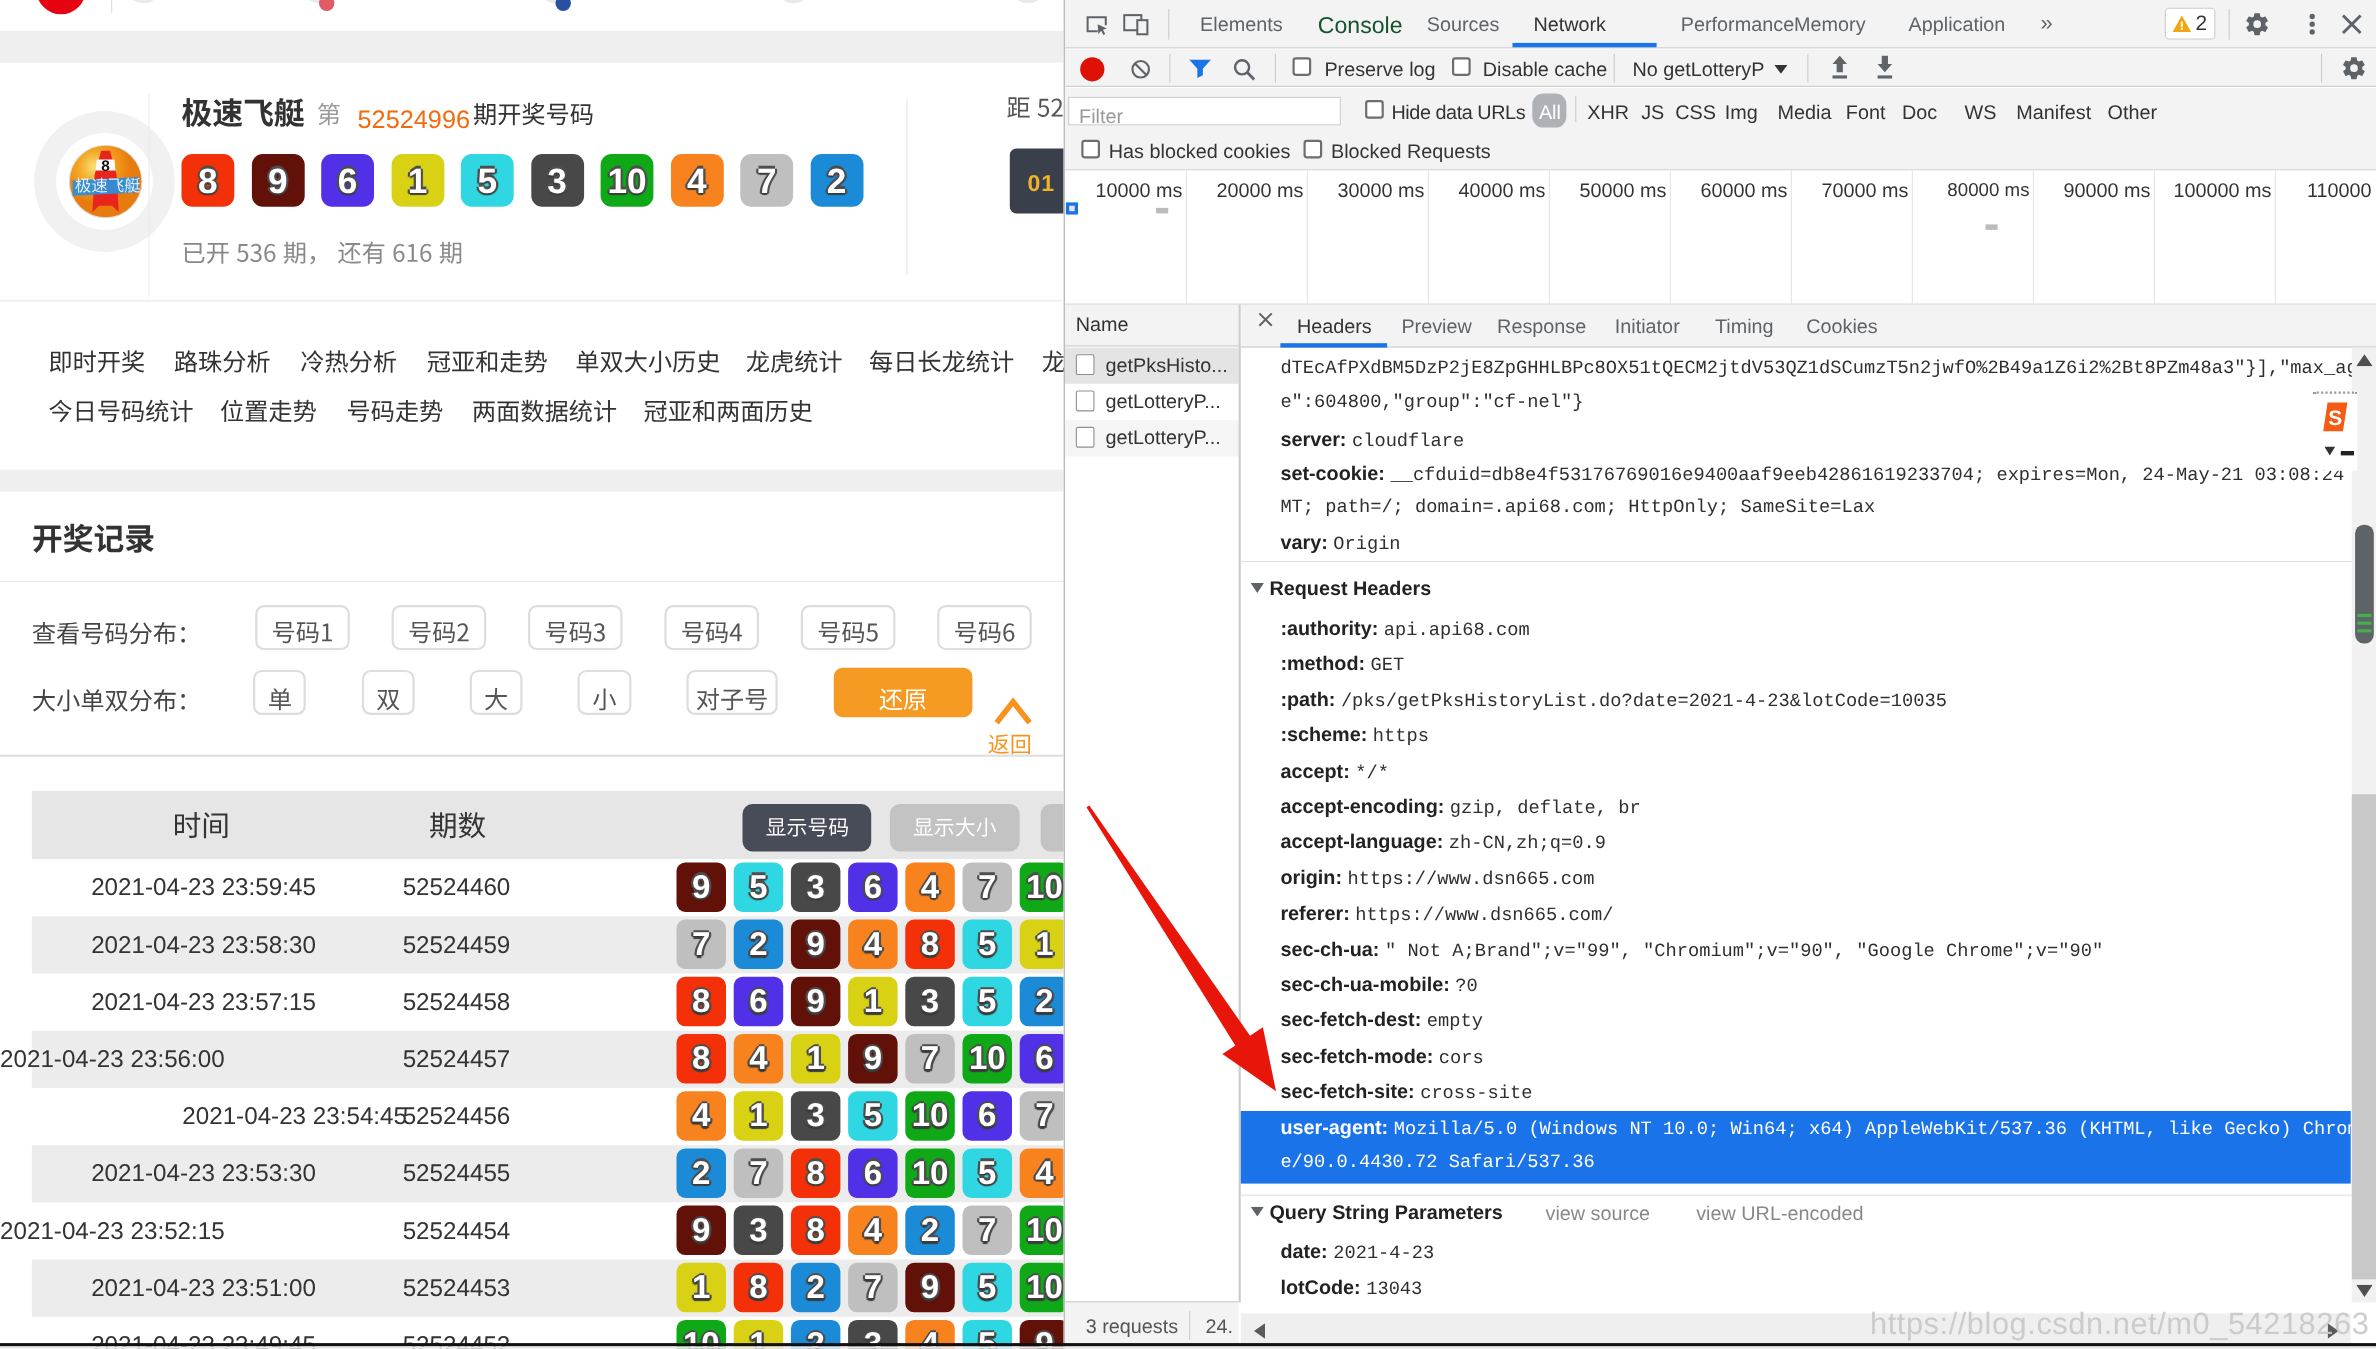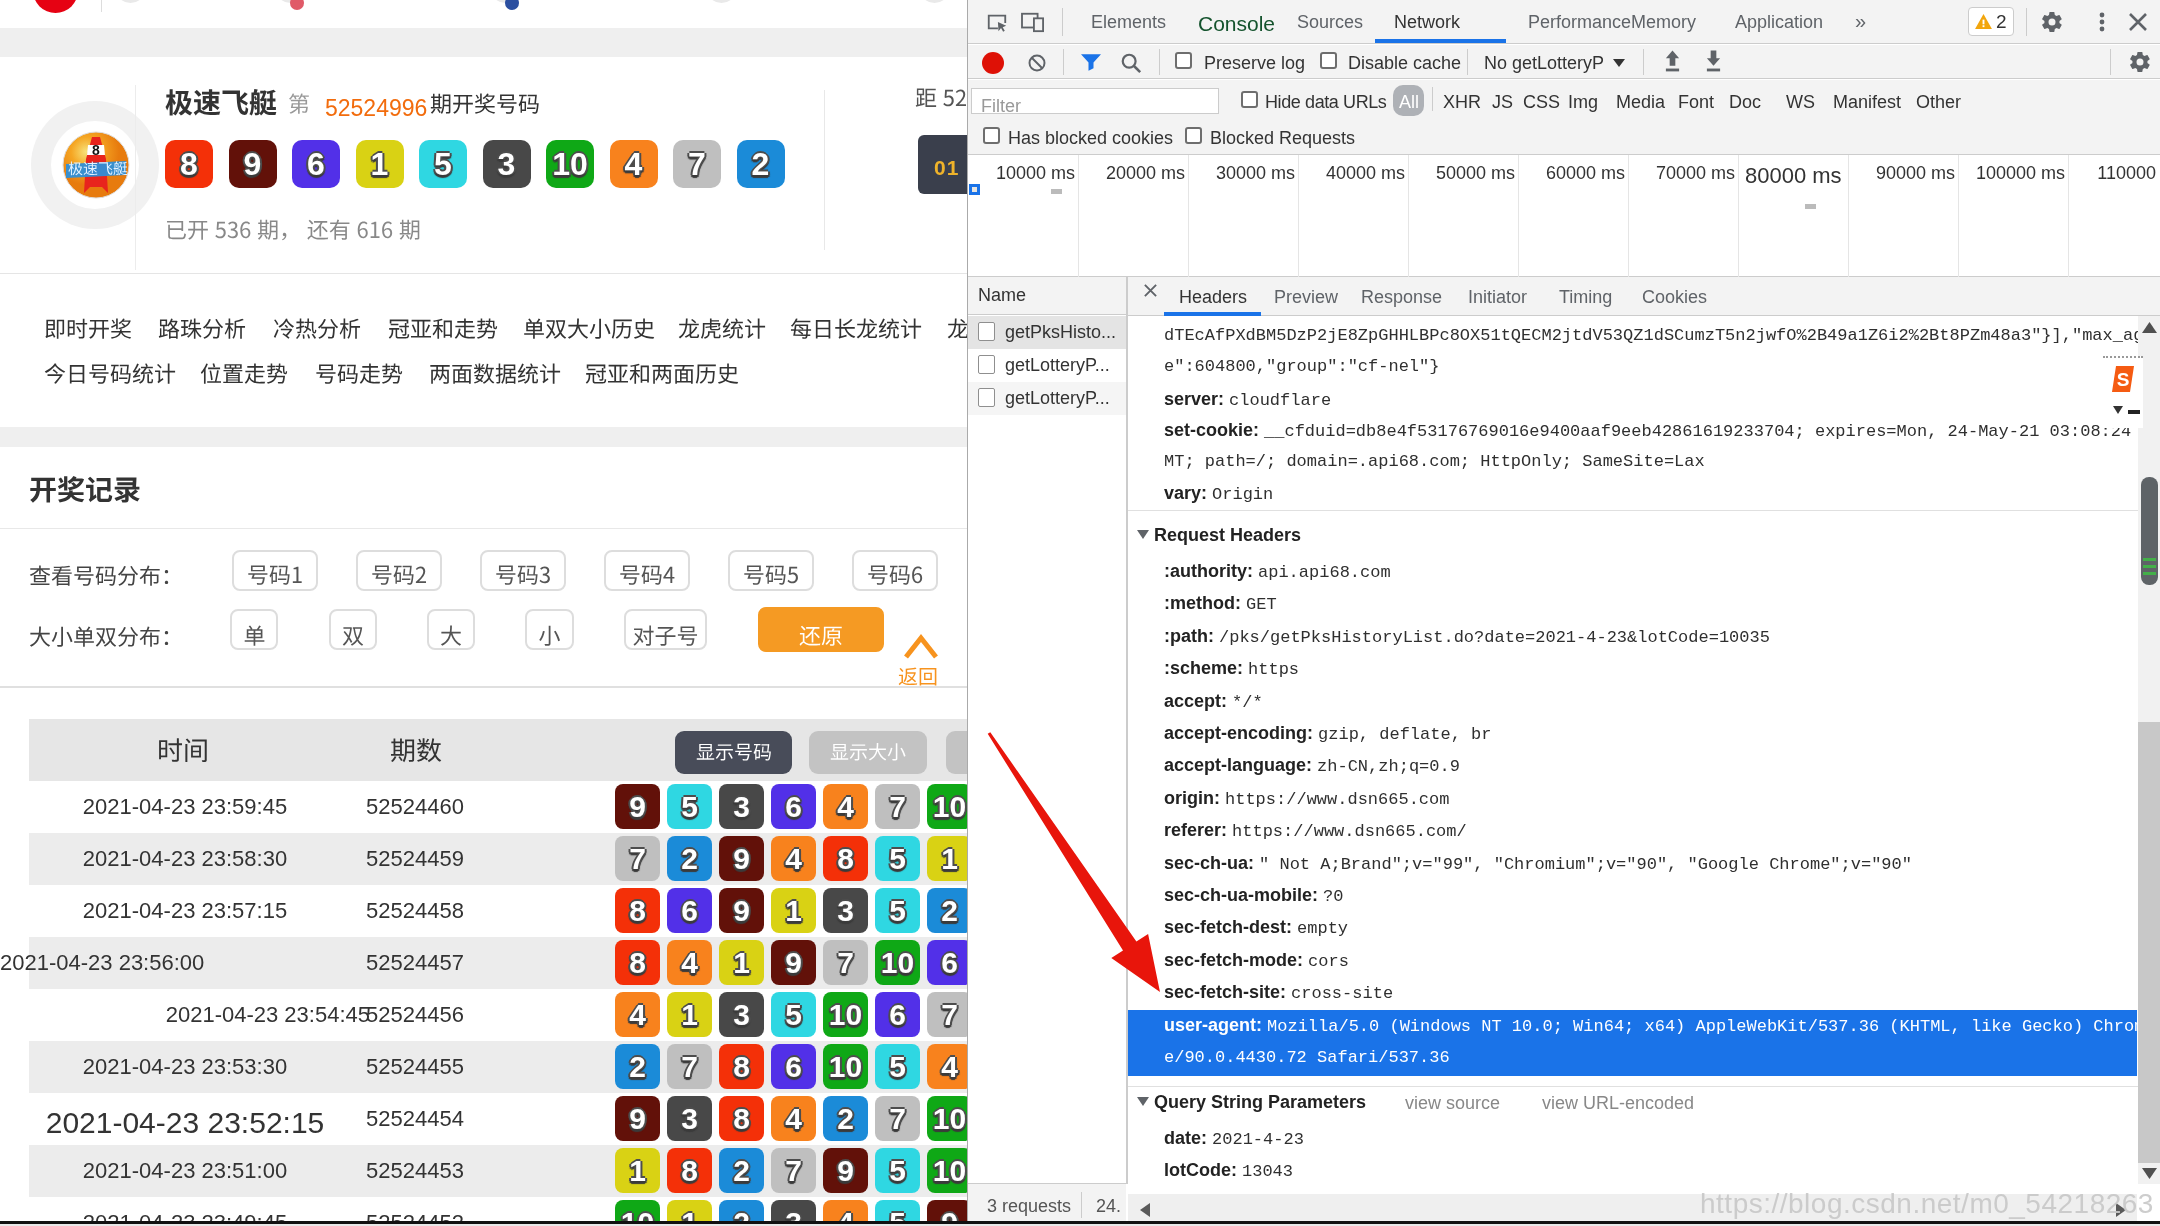--- a/index.html
+++ b/index.html
@@ -133,21 +133,21 @@
     <div style="position:absolute;left:29px;top:1041px;width:938px;height:52px;background:#ececec"></div>
     <div class="t" style="left:0;top:1054px;width:370px;text-align:center;font-size:22px;color:#333">2021-04-23 23:53:30</div>
     <div class="t" style="left:330px;top:1054px;width:170px;text-align:center;font-size:22px;color:#333">52524455</div>
     <div class="ball" style="left:615.0px;top:1044px;width:45px;height:45px;background:#1b8bd8;border-radius:8px;font-size:30px;line-height:45px">2</div>
     <div class="ball" style="left:667.0px;top:1044px;width:45px;height:45px;background:#bfbfbf;border-radius:8px;font-size:30px;line-height:45px">7</div>
     <div class="ball" style="left:719.0px;top:1044px;width:45px;height:45px;background:#f43008;border-radius:8px;font-size:30px;line-height:45px">8</div>
     <div class="ball" style="left:771.0px;top:1044px;width:45px;height:45px;background:#5230e8;border-radius:8px;font-size:30px;line-height:45px">6</div>
     <div class="ball" style="left:823.0px;top:1044px;width:45px;height:45px;background:#0fa816;border-radius:8px;font-size:30px;line-height:45px">10</div>
     <div class="ball" style="left:875.0px;top:1044px;width:45px;height:45px;background:#2fd7e2;border-radius:8px;font-size:30px;line-height:45px">5</div>
     <div class="ball" style="left:927.0px;top:1044px;width:45px;height:45px;background:#f8821d;border-radius:8px;font-size:30px;line-height:45px">4</div>
-    <div class="t" style="left:0;top:1106px;width:370px;text-align:center;font-size:30px;color:#333">2021-04-23 23:52:15</div>
+    <div class="t" style="left:0;top:1106px;width:370px;font-size:22px;color:#333">2021-04-23 23:52:15</div>
     <div class="t" style="left:330px;top:1106px;width:170px;text-align:center;font-size:22px;color:#333">52524454</div>
     <div class="ball" style="left:615.0px;top:1096px;width:45px;height:45px;background:#621109;border-radius:8px;font-size:30px;line-height:45px">9</div>
     <div class="ball" style="left:667.0px;top:1096px;width:45px;height:45px;background:#484848;border-radius:8px;font-size:30px;line-height:45px">3</div>
     <div class="ball" style="left:719.0px;top:1096px;width:45px;height:45px;background:#f43008;border-radius:8px;font-size:30px;line-height:45px">8</div>
     <div class="ball" style="left:771.0px;top:1096px;width:45px;height:45px;background:#f8821d;border-radius:8px;font-size:30px;line-height:45px">4</div>
     <div class="ball" style="left:823.0px;top:1096px;width:45px;height:45px;background:#1b8bd8;border-radius:8px;font-size:30px;line-height:45px">2</div>
     <div class="ball" style="left:875.0px;top:1096px;width:45px;height:45px;background:#bfbfbf;border-radius:8px;font-size:30px;line-height:45px">7</div>
     <div class="ball" style="left:927.0px;top:1096px;width:45px;height:45px;background:#0fa816;border-radius:8px;font-size:30px;line-height:45px">10</div>
     <div style="position:absolute;left:29px;top:1145px;width:938px;height:52px;background:#ececec"></div>
     <div class="t" style="left:0;top:1158px;width:370px;text-align:center;font-size:22px;color:#333">2021-04-23 23:51:00</div>
@@ -508,21 +508,21 @@
     <div class="t" style="left:227px;top:163px;width:100px;text-align:right;font-size:18px;color:#333">30000 ms</div>
     <div style="position:absolute;left:440px;top:155px;width:1px;height:122px;background:#e5e5e5"></div>
     <div class="t" style="left:337px;top:163px;width:100px;text-align:right;font-size:18px;color:#333">40000 ms</div>
     <div style="position:absolute;left:550px;top:155px;width:1px;height:122px;background:#e5e5e5"></div>
     <div class="t" style="left:447px;top:163px;width:100px;text-align:right;font-size:18px;color:#333">50000 ms</div>
     <div style="position:absolute;left:660px;top:155px;width:1px;height:122px;background:#e5e5e5"></div>
     <div class="t" style="left:557px;top:163px;width:100px;text-align:right;font-size:18px;color:#333">60000 ms</div>
     <div style="position:absolute;left:770px;top:155px;width:1px;height:122px;background:#e5e5e5"></div>
     <div class="t" style="left:667px;top:163px;width:100px;text-align:right;font-size:18px;color:#333">70000 ms</div>
     <div style="position:absolute;left:880px;top:155px;width:1px;height:122px;background:#e5e5e5"></div>
-    <div class="t" style="left:777px;top:163px;width:100px;text-align:left;font-size:22px;color:#333">80000 ms</div>
+    <div class="t" style="left:777px;top:163px;width:100px;text-align:right;font-size:17px;color:#333">80000 ms</div>
     <div style="position:absolute;left:990px;top:155px;width:1px;height:122px;background:#e5e5e5"></div>
     <div class="t" style="left:887px;top:163px;width:100px;text-align:right;font-size:18px;color:#333">90000 ms</div>
     <div style="position:absolute;left:1100px;top:155px;width:1px;height:122px;background:#e5e5e5"></div>
     <div class="t" style="left:997px;top:163px;width:100px;text-align:right;font-size:18px;color:#333">100000 ms</div>
     <div class="t" style="left:1117px;top:163px;width:100px;text-align:right;font-size:18px;color:#333">110000 ms</div>
     <div style="position:absolute;left:83px;top:189px;width:11px;height:5px;background:#bbb"></div>
     <div style="position:absolute;left:837px;top:204px;width:11px;height:5px;background:#bbb"></div>
     <div style="position:absolute;left:1px;top:184px;width:11px;height:11px;border:3px solid #1a73e8;background:#e8e5e0"></div>
     <div style="position:absolute;left:0;top:277px;width:158px;height:38px;background:#f3f3f3;border-bottom:1px solid #ccc"></div>
     <div class="t" style="left:10px;top:285px;font-size:18px;color:#333">Name</div>

